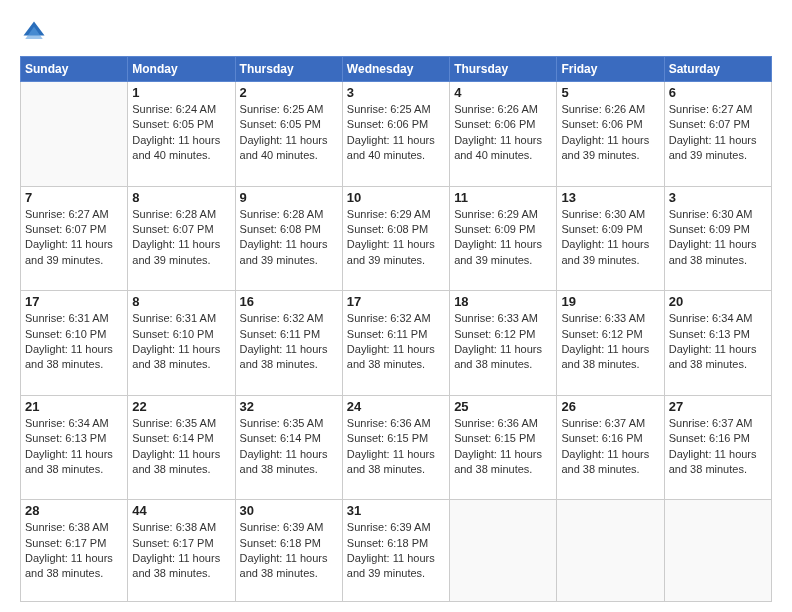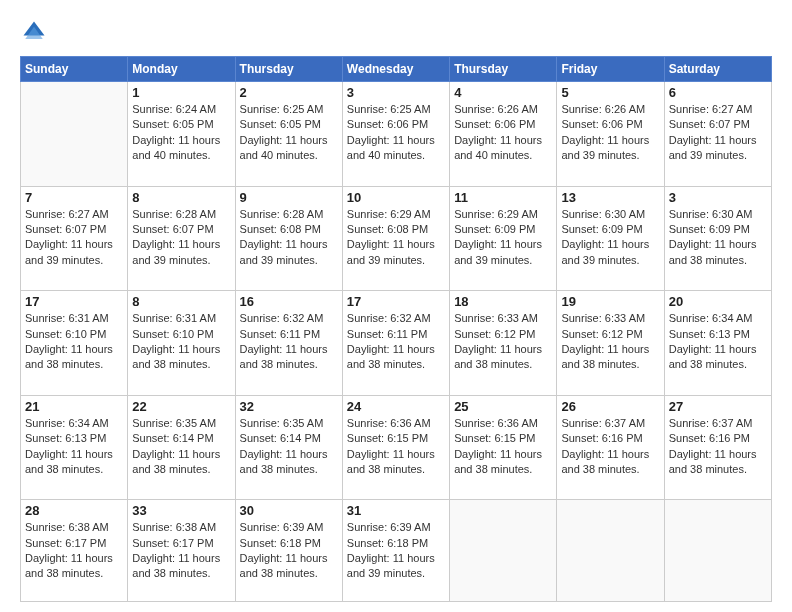--- a/index.html
+++ b/index.html
@@ -245,21 +245,21 @@
             <span class="day-number">27</span>
             <div class="day-info">Sunrise: 6:37 AM<br>Sunset: 6:16 PM<br>Daylight: 11 hours<br>and 38 minutes.</div>
           </td>
         </tr>
         <tr class="last-row">
           <td>
             <span class="day-number">28</span>
             <div class="day-info">Sunrise: 6:38 AM<br>Sunset: 6:17 PM<br>Daylight: 11 hours<br>and 38 minutes.</div>
           </td>
           <td>
-            <span class="day-number">33</span>
+            <span class="day-number">44</span>
             <div class="day-info">Sunrise: 6:38 AM<br>Sunset: 6:17 PM<br>Daylight: 11 hours<br>and 38 minutes.</div>
           </td>
           <td>
             <span class="day-number">30</span>
             <div class="day-info">Sunrise: 6:39 AM<br>Sunset: 6:18 PM<br>Daylight: 11 hours<br>and 38 minutes.</div>
           </td>
           <td>
             <span class="day-number">31</span>
             <div class="day-info">Sunrise: 6:39 AM<br>Sunset: 6:18 PM<br>Daylight: 11 hours<br>and 39 minutes.</div>
           </td>

